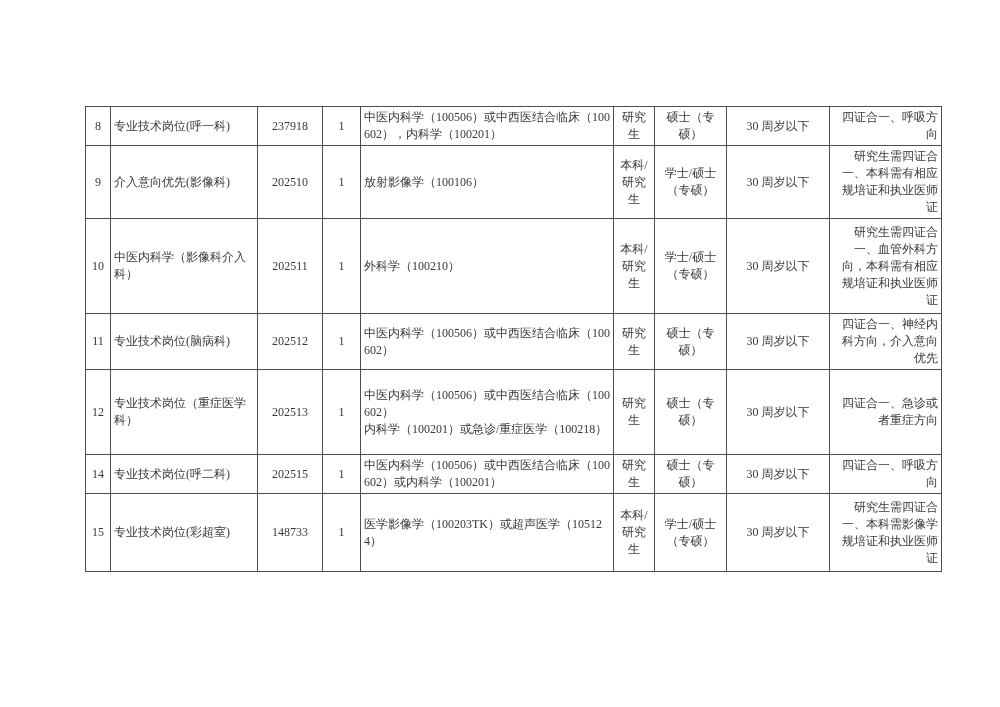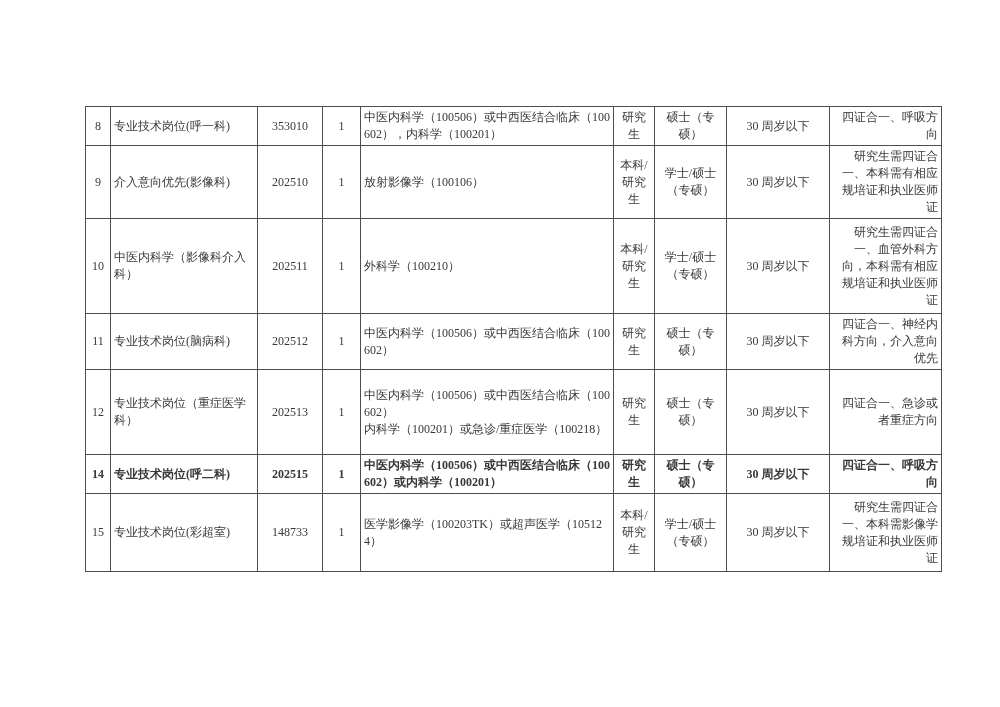--- a/index.html
+++ b/index.html
@@ -38,21 +38,21 @@
   td.col-remarks  { padding: 2px 5px; text-align: right; }
   td.col-education{ padding: 1px 2px; }
   td.col-degree   { padding: 1px 4px; }
   td.col-age      { white-space: nowrap; text-align: center; }
   tr.r-0 { height: 37px; }
   tr.r-1 { height: 72px; }
   tr.r-2 { height: 95px; }
   tr.r-3 { height: 52px; }
   tr.r-4 { height: 85px; }
   tr.r-5 { height: 37px; }
-  tr.r-6 { height: 37px; font-weight: bold; }
+  tr.r-6 { height: 37px; }
   tr.r-7 { height: 78px; }
 </style>
 </head>
 <body>
 
 <div class="page">
   <table class="recruit">
     <colgroup>
       <col style="width:25px">
       <col style="width:147px">
@@ -61,21 +61,21 @@
       <col style="width:253px">
       <col style="width:41px">
       <col style="width:72px">
       <col style="width:103px">
       <col style="width:112px">
     </colgroup>
     <tbody id="table-body">
         <tr class="r-0">
           <td class="c-center col-num">8</td>
           <td class="c-left col-position">专业技术岗位(呼一科)</td>
-          <td class="c-center col-code">353010</td>
+          <td class="c-center col-code">237918</td>
           <td class="c-center col-count">1</td>
           <td class="c-left col-major">中医内科学（100506）或中西医结合临床（100602），内科学（100201）</td>
           <td class="c-center col-education">研究生</td>
           <td class="c-center col-degree">硕士（专硕）</td>
           <td class="c-center col-age">30 周岁以下</td>
           <td class="c-left col-remarks">四证合一、呼吸方向</td>
         </tr>
         <tr class="r-1">
           <td class="c-center col-num">9</td>
           <td class="c-left col-position">介入意向优先(影像科)</td>

